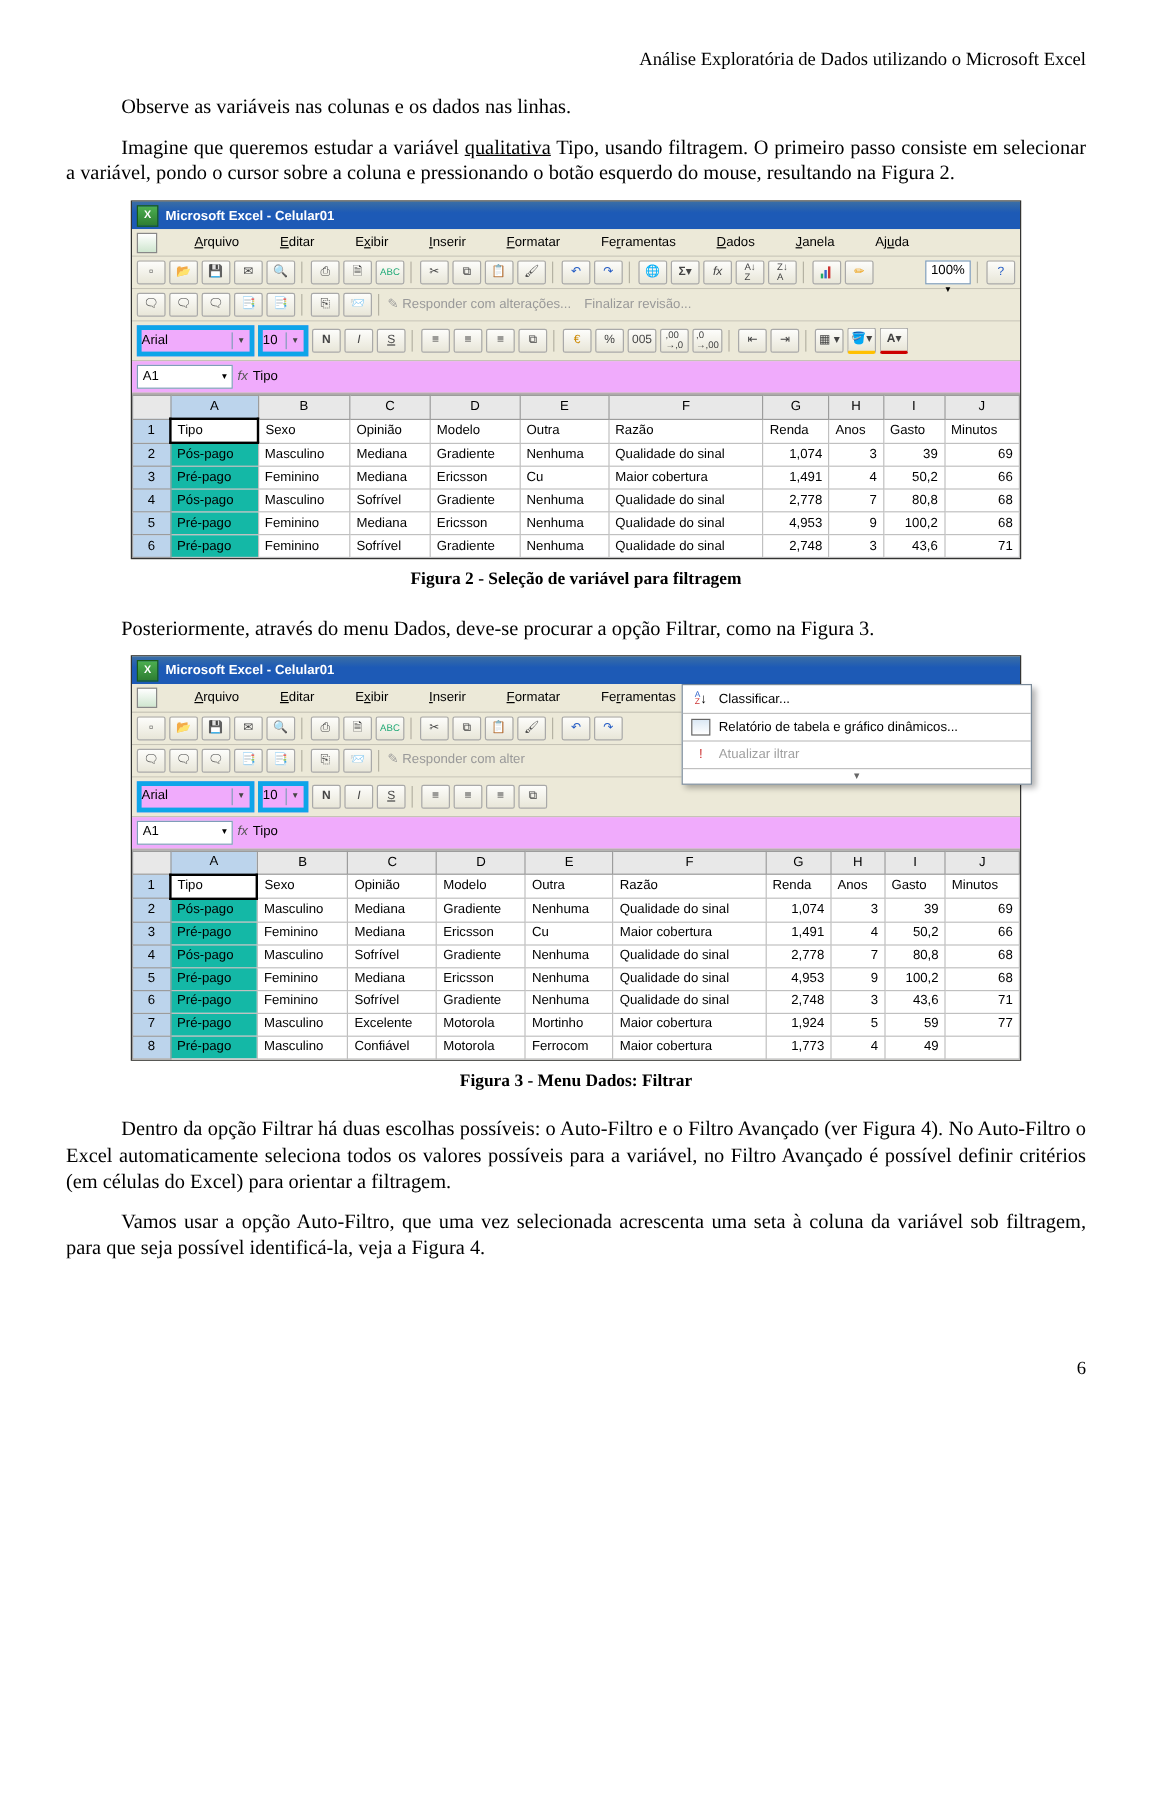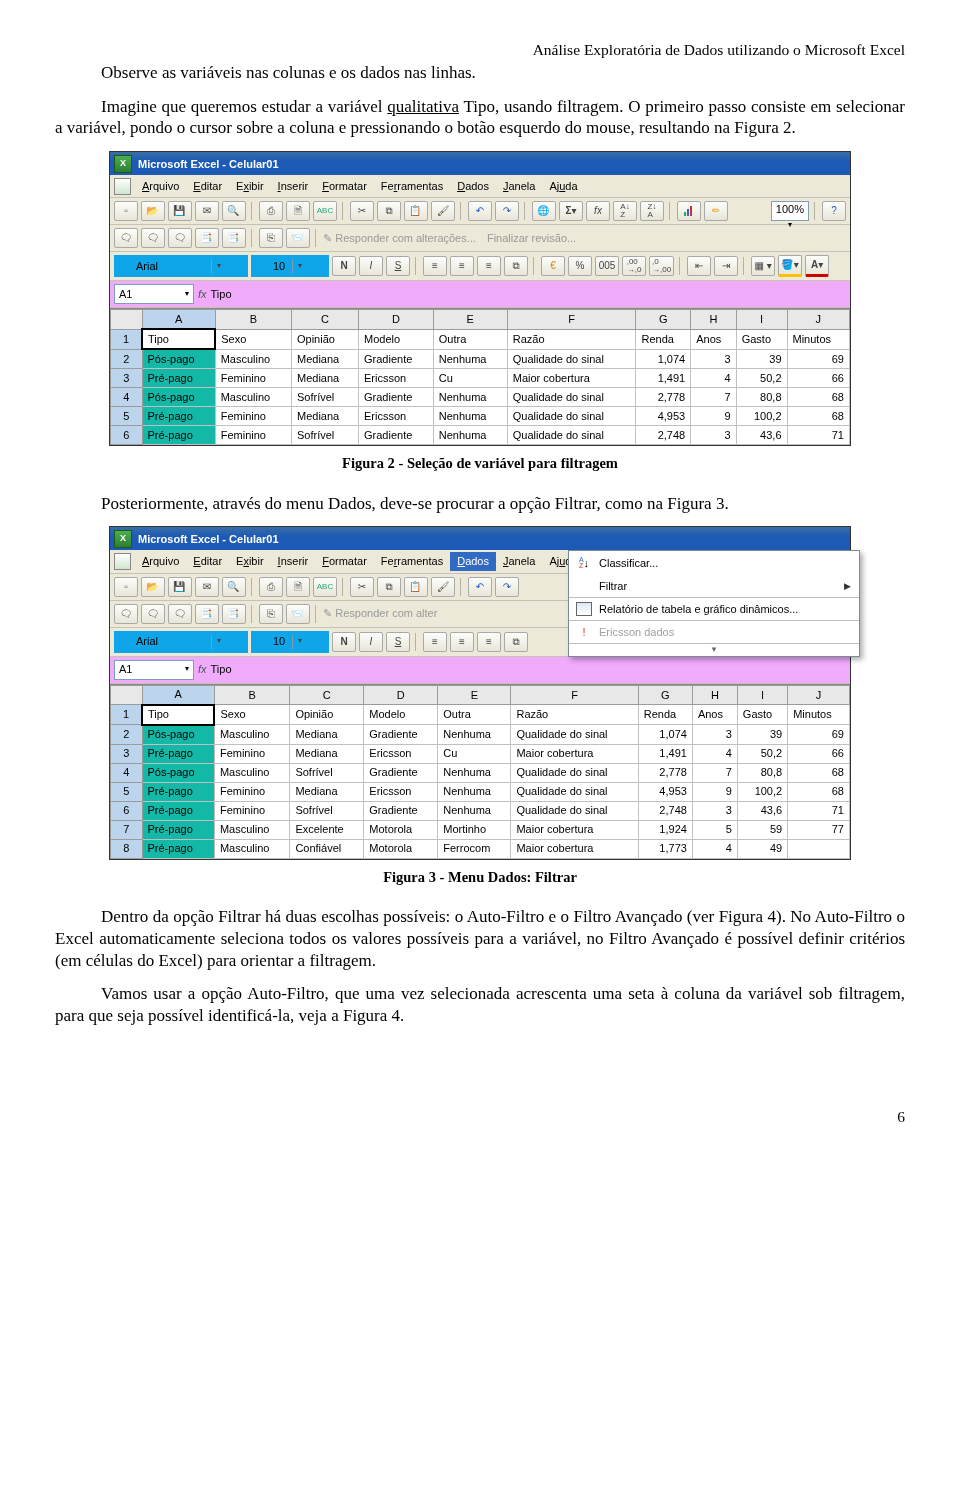--- a/index.html
+++ b/index.html
@@ -9,21 +9,21 @@
     color: #000;
     background: #fff;
     width: 960px;
     padding: 40px 55px 0 55px;
     box-sizing: border-box;
     line-height: 1.28;
   }
   .header-right {
     text-align: right;
     font-size: 15.5px;
-    margin-bottom: 2px;
+    margin-bottom: 18px;
   }
   .para {
     margin: 0 0 12px 0;
     text-align: justify;
     font-size: 17px;
   }
   .indent { text-indent: 46px; }
   .under { text-decoration: underline; }
   .caption {
     text-align: center;
@@ -62,21 +62,21 @@
     background:linear-gradient(#4caf50,#2e7d32);
     border:1px solid #175c17;
     display:flex;align-items:center;justify-content:center;
     font-size:9px;color:#fff;
   }
   .menubar {
     background:#ece9d8;
     border-bottom:1px solid #c6c3b6;
     padding:2px 4px;
     display:flex;
-    gap:0;
+    gap:20px;
     align-items:center;
     font-size:11px;
   }
   .menubar .tiny-mdi {
     width:15px;height:15px;border:1px solid #888;
     background:linear-gradient(#fff,#cfe6cf);
     margin-right:4px;
   }
   .menu-item {
     padding:2px 7px;
@@ -97,22 +97,22 @@
     background:linear-gradient(#fdfdfb,#e8e6d8);
     border-radius:2px;
     display:flex;align-items:center;justify-content:center;
     font-size:10px;line-height:1;
     color:#444;
     padding:0 2px;
   }
   .tbtn.blue-glyph{color:#225ac4;}
   .divider{width:2px;height:18px;border-left:1px solid #b5b2a3;margin:0 2px;}
   .combo-font {
-    border:2px solid #0ea5e9;height:18px;background:#0ea5e9;
-    display:flex;align-items:center;padding:0 20px;font-size:11px;
+    border:4px solid #0ea5e9;height:18px;background:#f0abfc;
+    display:flex;align-items:center;padding:0 0;font-size:11px;
     min-width:90px;justify-content:space-between;
   }
   .combo-font .arrow{width:14px;height:14px;border-left:1px solid #7f9db9;display:flex;align-items:center;justify-content:center;font-size:8px;color:#444;}
   .combo-small{min-width:34px;}
   .namebox{
     border:1px solid #7f9db9;height:18px;background:#fff;
     display:flex;align-items:center;padding:0 4px;
     width:70px;justify-content:space-between;
   }
   .fxbar{
@@ -437,34 +437,29 @@
     </div>
 
     <div class="dados-dropdown">
       <div class="dd-row">
         <span class="dd-icon"><span class="sort-icon">
               <span style="color:#36c;">A</span>
               <span style="color:#c33;">Z</span>
             </span>↓</span>
         <span><span class="ul">C</span><span>lassificar...</span></span>
       </div>
-      <div class="dd-row">
-        <span class="dd-icon"></span>
-        <span><span class="ul">F</span><span>iltrar</span></span>
-        <span class="dd-sub-arrow">▶</span>
-      </div>
       <div class="dd-row" style="border-top:1px solid #c0c0c0;">
         <span class="dd-icon">
             <span class="pivot-icon"></span>
           </span>
         <span><span class="ul">R</span><span>elatório de tabela e gráfico dinâmicos...</span></span>
       </div>
       <div class="dd-row disabled" style="border-top:1px solid #c0c0c0;">
         <span class="dd-icon" style="color:#c33;">!</span>
-        <span>Ericsson dados</span>
+        <span>Atualizar iltrar</span>
       </div>
       <div class="dd-expand">▾</div>
     </div>
   </div>
 
   <div class="toolbar-row">
     <span class="tbtn">▫</span>
     <span class="tbtn">📂</span>
     <span class="tbtn blue-glyph">💾</span>
     <span class="tbtn">✉</span>

